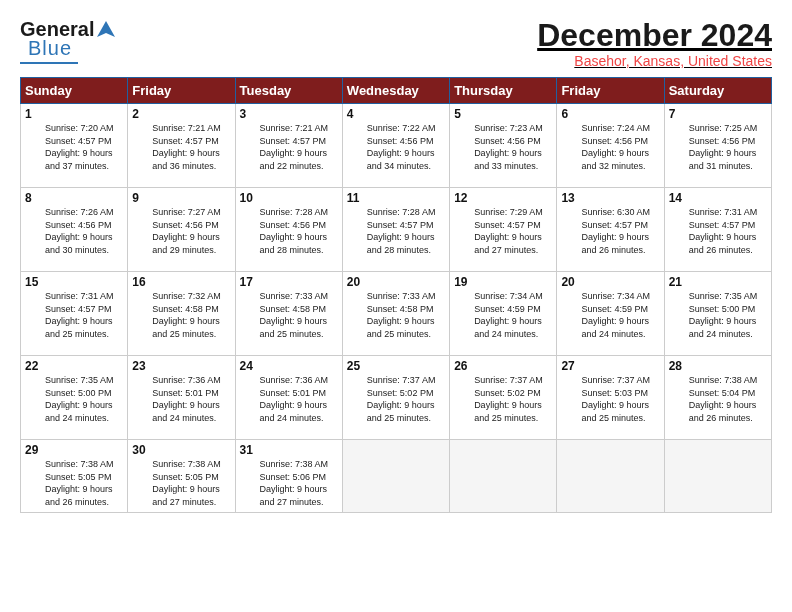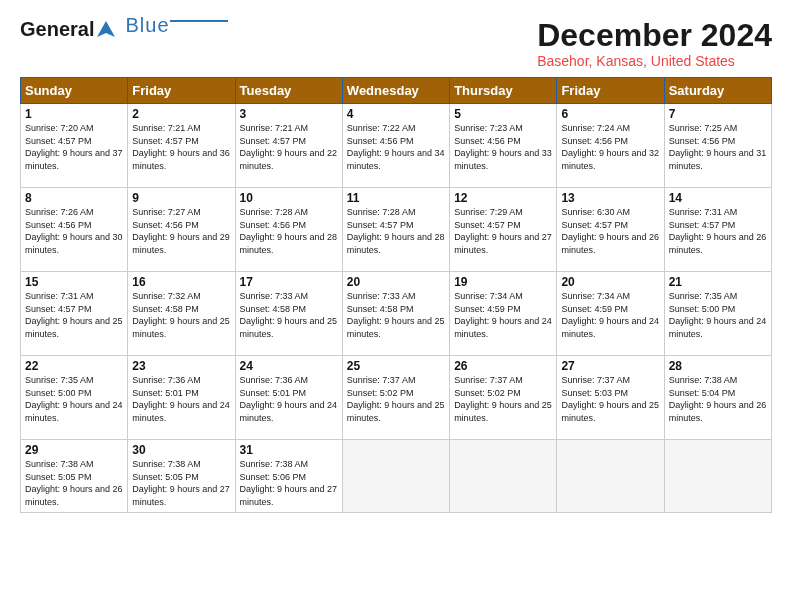--- a/index.html
+++ b/index.html
@@ -17,42 +17,44 @@
       padding: 18px 20px 10px 20px;
     }
     .header {
       display: flex;
       justify-content: space-between;
       align-items: flex-start;
       margin-bottom: 8px;
     }
     .logo {
       display: flex;
-      flex-direction: row;
+      flex-direction: column;
       align-items: flex-start;
     }
     .title-block {
+      text-align: right;
+      text-decoration: underline;
     }
     .month-title {
       font-size: 32px;
       font-weight: bold;
       color: #1a1a1a;
       line-height: 1.1;
     }
     .location {
       font-size: 14px;
       color: #ef4444;
     }
     .calendar {
       width: 100%;
       border-collapse: collapse;
       table-layout: fixed;
     }
     .calendar th {
-      background: #a16207;
+      background: #7f1d1d;
       color: #fff;
       font-size: 13px;
       font-weight: bold;
       padding: 5px 4px;
       text-align: left;
       border: 1px solid #2060a0;
     }
     .calendar td {
       border: 1px solid #ccc;
       vertical-align: top;
@@ -69,20 +71,21 @@
       font-size: 12px;
       font-weight: bold;
       color: #111;
       display: block;
       margin-bottom: 1px;
     }
     .day-info {
       font-size: 9px;
       color: #222;
       line-height: 1.4;
+      margin-left: 20px;
     }
     .empty-cell {
       background: #f5f5f5 !important;
     }
   </style>
 </head>
 <body>
 
 <div class="page">
   <div class="header">

